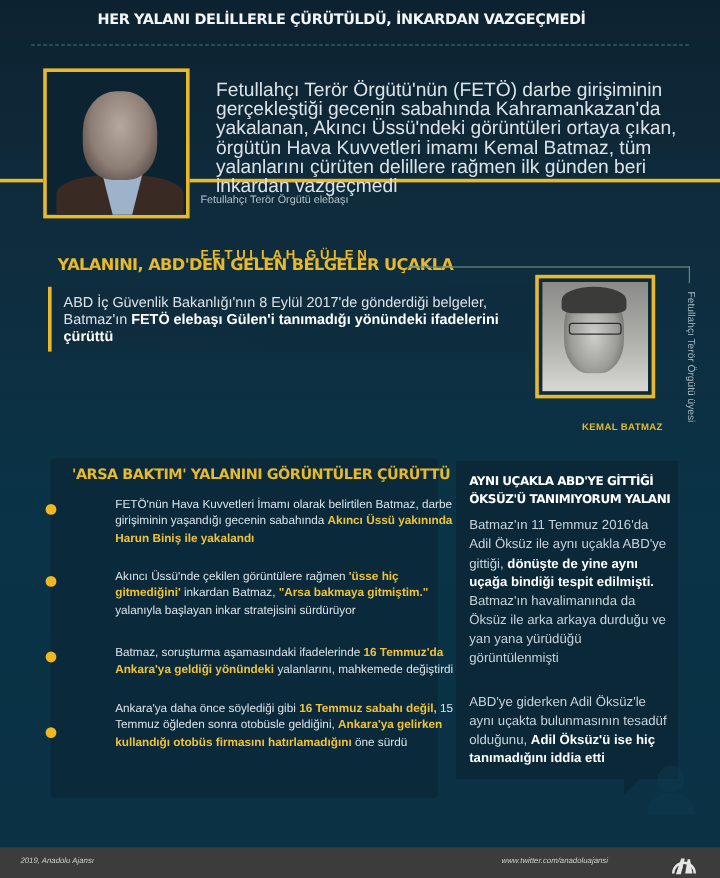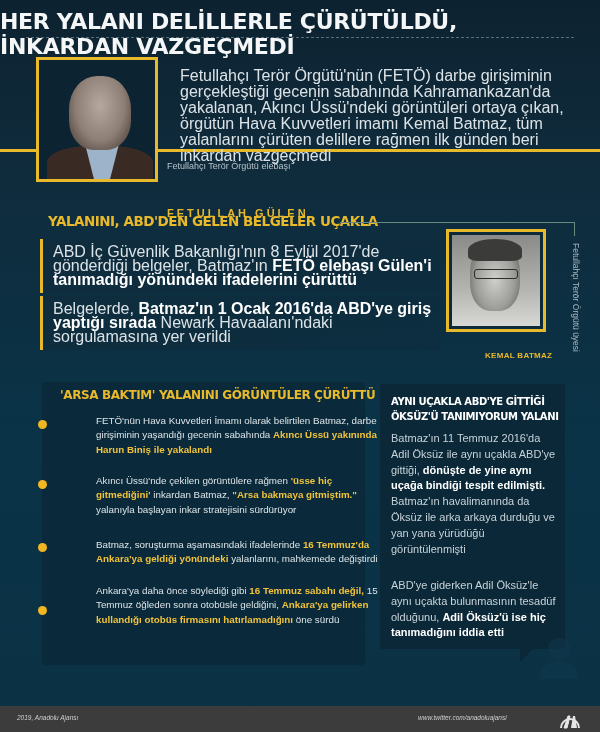--- a/index.html
+++ b/index.html
@@ -4,23 +4,23 @@
 <style>
   * { box-sizing: border-box; margin: 0; padding: 0; }
   html, body { width: 600px; height: 732px; overflow: hidden; }
   body {
     font-family: "Liberation Sans", sans-serif;
     background: linear-gradient(180deg, #0d2230 0%, #0f2c3d 25%, #0a3347 60%, #0b3144 100%);
     color: #dfe6ea;
     position: relative;
   }
   .title {
-    position: absolute; top: 9px; left: 0; width: 488px; text-align: left;
+    position: absolute; top: 9px; left: 0; width: 488px; text-align: right;
     font-family: "DejaVu Sans", sans-serif; font-weight: bold;
-    font-size: 22px; color: #f4f6f7; letter-spacing: -0.3px;
+    font-size: 12px; color: #f4f6f7; letter-spacing: -0.3px;
   }
   .title-rule {
     position: absolute; top: 37px; left: 26px; width: 548px; height: 0;
     border-top: 1px dashed #56707e;
   }
   .hero-line {
     position: absolute; top: 149px; left: 0; width: 600px; height: 3px; background: #e8b92a;
   }
   .hero-photo {
     position: absolute; top: 57px; left: 36px; width: 122px; height: 125px;
@@ -57,21 +57,21 @@
   }
   .sec1-rule {
     position: absolute; top: 222px; left: 340px; width: 235px; height: 1px; background: #6a8a80;
   }
   .sec1-rule-v {
     position: absolute; top: 222px; left: 574px; width: 1px; height: 14px; background: #6a8a80;
   }
   .sec1-list { position: absolute; top: 239px; left: 40px; width: 400px; }
   .sec1-item {
     border-left: 3px solid #e8b92a; padding: 6px 8px 6px 10px; margin-bottom: 3px;
-    font-size: 16px; line-height: 14px; color: #dce3e7;
+    font-size: 12px; line-height: 14px; color: #dce3e7;
     background: linear-gradient(90deg, rgba(15,44,60,0.7), rgba(12,40,56,0.3));
   }
   .sec1-item b { color: #ffffff; }
   .sec1-item i { color: #ffffff; font-weight: bold; }
   .km-photo {
     position: absolute; top: 229px; left: 446px; width: 100px; height: 103px;
     border: 3px solid #e8b92a; background: #0d2a38; padding: 3px;
   }
   .km-photo .inner {
     width: 100%; height: 100%; position: relative; overflow: hidden;
@@ -157,23 +157,20 @@
 <div class="hero-sub">Fetullahçı Terör Örgütü elebaşı</div>
 <div class="hero-name">FETULLAH GÜLEN</div>
 
 <div class="sec1-title">YALANINI, ABD'DEN GELEN BELGELER UÇAKLA</div>
 <div class="sec1-rule"></div>
 <div class="sec1-rule-v"></div>
 
 <div class="sec1-list">
   <div class="sec1-item">
     <span>ABD İç Güvenlik Bakanlığı'nın 8 Eylül 2017'de gönderdiği belgeler, Batmaz'ın </span><b>FETÖ elebaşı Gülen'i tanımadığı yönündeki ifadelerini çürüttü</b><span></span>
-  </div>
-  <div class="sec1-item">
-    <span>Belgelerde, </span><b>Batmaz'ın 1 Ocak 2016'da ABD'ye giriş yaptığı sırada</b><span> Newark Havaalanı'ndaki sorgulamasına yer verildi</span>
   </div>
 </div>
 
 <div class="km-photo">
   <div class="inner">
     <div class="head"></div>
     <div class="hair"></div>
     <div class="glasses"></div>
   </div>
 </div>

